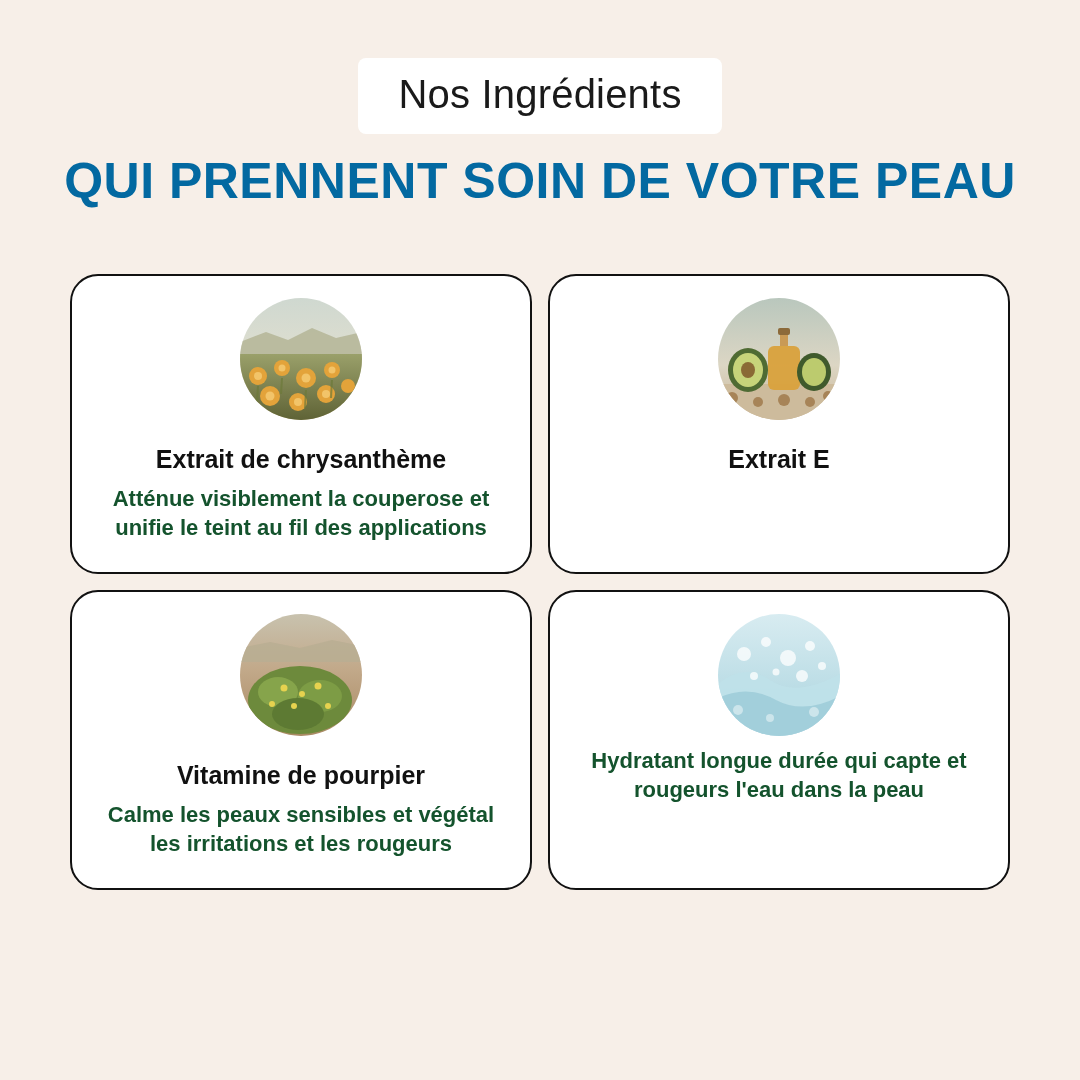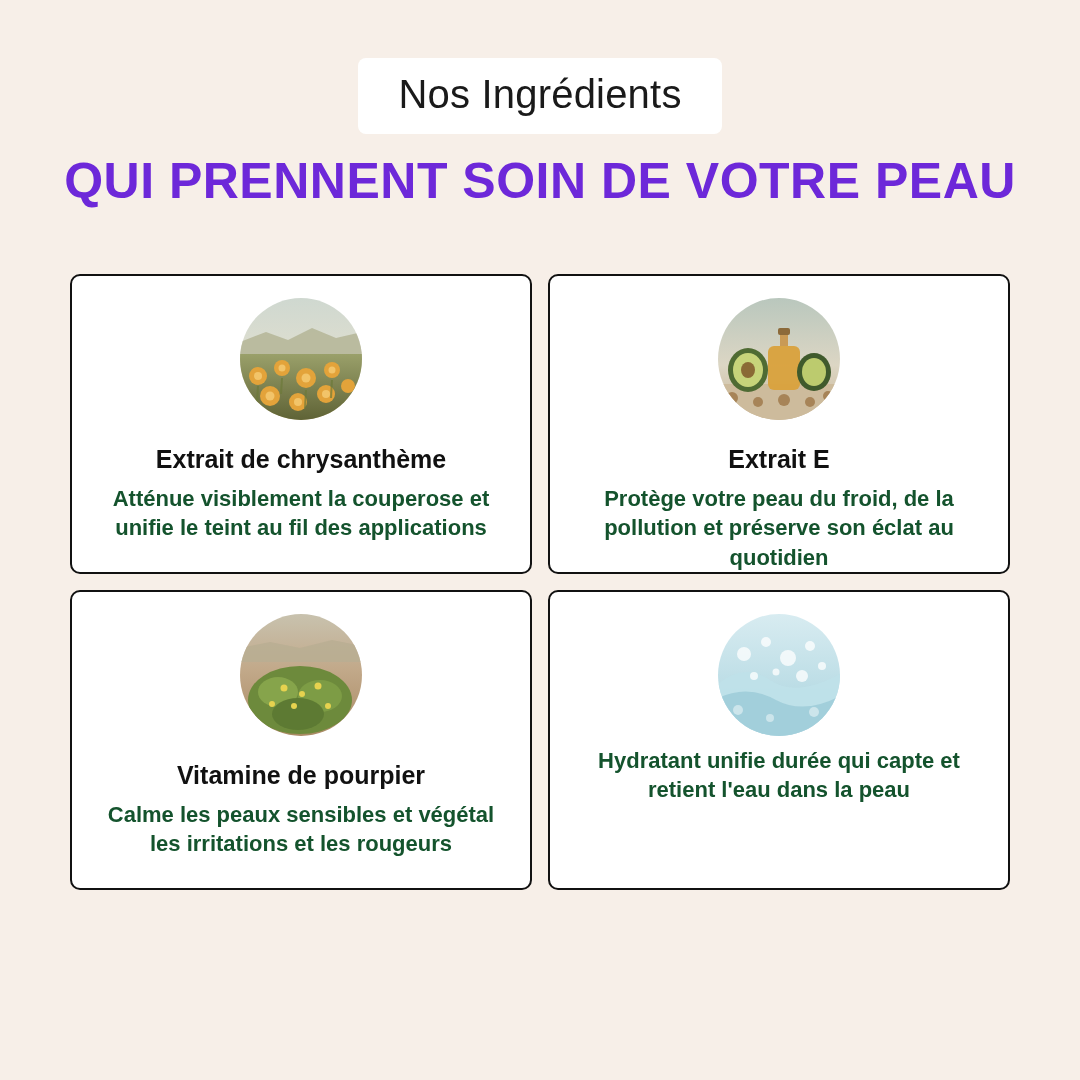--- a/index.html
+++ b/index.html
@@ -44,21 +44,21 @@
     color: #1a1a1a;
     line-height: 1.1;
   }
 
   .headline {
     margin-top: 18px;
     font-size: 50px;
     font-weight: 800;
     letter-spacing: 0.5px;
     text-transform: uppercase;
-    color: #6d28d9;
+    color: #0369a1;
     white-space: nowrap;
   }
 
   .subhead {
     margin-top: 10px;
     font-size: 32px;
     font-style: italic;
     font-weight: 400;
     color: #1f1f1f;
   }
@@ -70,21 +70,21 @@
     display: grid;
     grid-template-columns: 462px 462px;
     grid-template-rows: 300px 300px;
     column-gap: 16px;
     row-gap: 16px;
   }
 
   .card {
     background: #ffffff;
     border: 2px solid #111111;
-    border-radius: 10px;
+    border-radius: 28px;
     padding: 22px 26px 20px 26px;
     display: flex;
     flex-direction: column;
     align-items: center;
     text-align: center;
   }
 
   .thumb {
     width: 122px;
     height: 122px;
@@ -198,21 +198,20 @@
           <g fill="#a78458">
             <circle cx="14" cy="100" r="6"></circle>
               <circle cx="40" cy="104" r="5"></circle>
             <circle cx="66" cy="102" r="6"></circle>
               <circle cx="92" cy="104" r="5"></circle>
               <circle cx="110" cy="98" r="5"></circle>
           </g>
         </svg>
       </div>
       <div class="card-title">Extrait E</div>
-      <div class="card-desc">Protège votre peau du froid, de la pollution et préserve son éclat au quotidien</div>
     </div>
 
     <div class="card">
       <div class="thumb">
         <svg viewBox="0 0 122 122" aria-hidden="true">
           <defs>
             <linearGradient id="g3bg" x1="0" y1="0" x2="0" y2="1">
               <stop offset="0%" stop-color="#c8c2ae"></stop>
               <stop offset="45%" stop-color="#c2a98a"></stop>
               <stop offset="100%" stop-color="#a98a63"></stop>
@@ -260,17 +259,17 @@
             <circle cx="58" cy="58" r="3.5"></circle>
               <circle cx="104" cy="52" r="4"></circle>
           </g>
           <g fill="#ffffff" opacity="0.45">
             <circle cx="20" cy="96" r="5"></circle>
               <circle cx="52" cy="104" r="4"></circle>
               <circle cx="96" cy="98" r="5"></circle>
           </g>
         </svg>
       </div>
-      <div class="card-desc">Hydratant unifie durée qui capte et retient l'eau dans la peau</div>
+      <div class="card-desc">Hydratant longue durée qui capte et rougeurs l'eau dans la peau</div>
     </div>
 
   </div>
 </div>
 
 </body></html>

